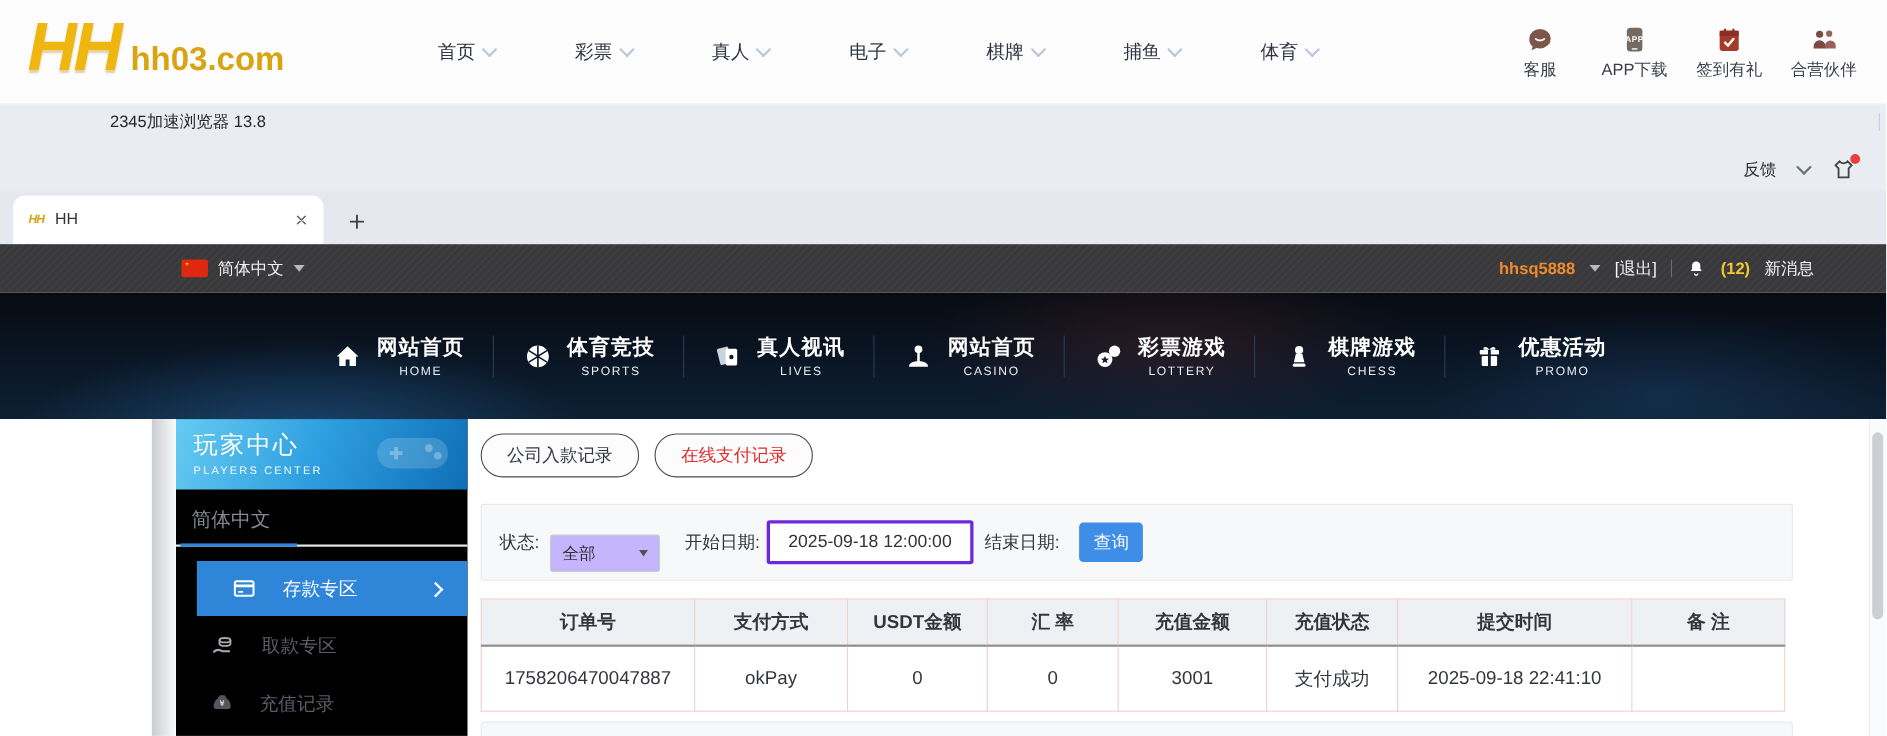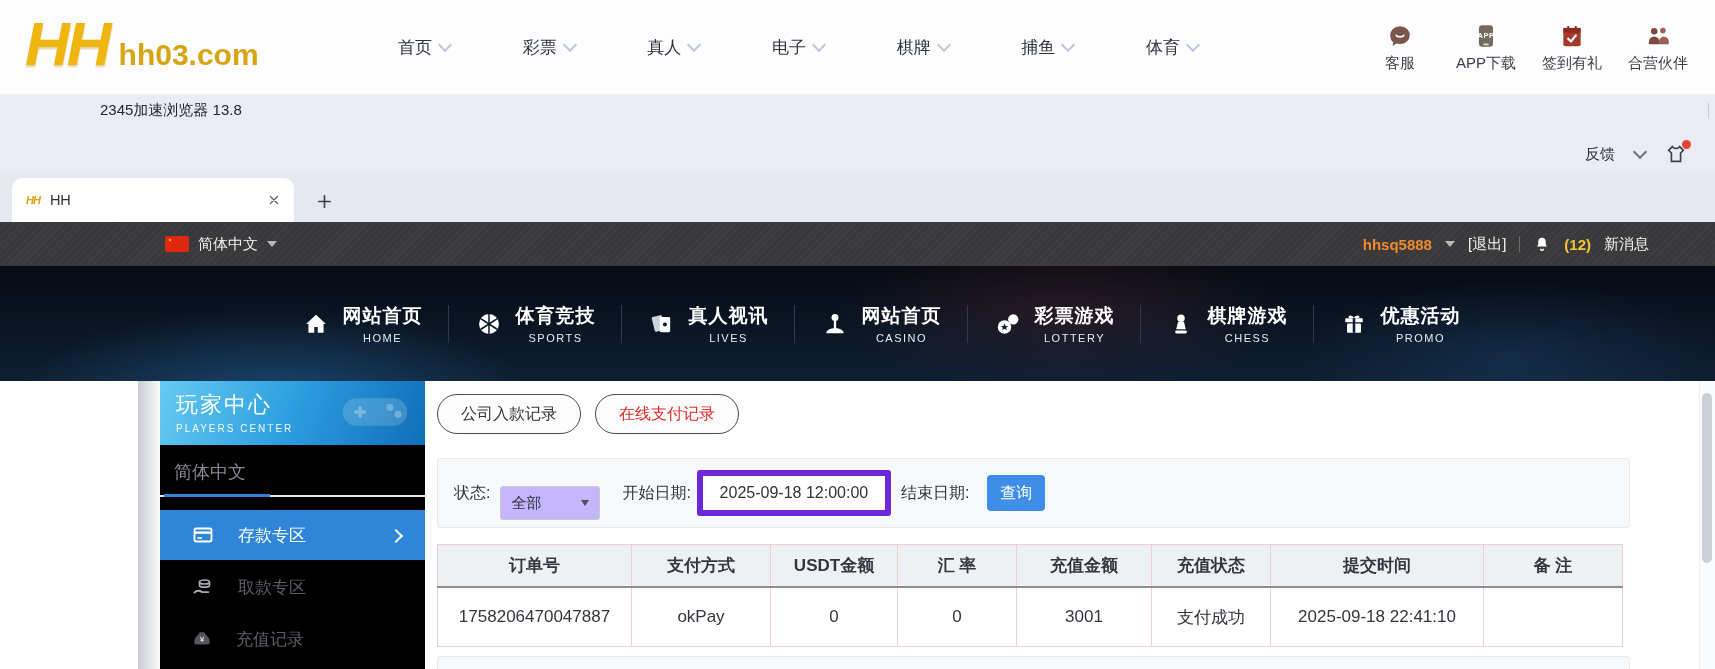--- a/index.html
+++ b/index.html
@@ -83,38 +83,38 @@
   .sidebar{position:absolute;left:160px;top:0;width:265px;height:100%;background:#000000;}
   .banner{height:64px;background:linear-gradient(110deg,#66cbf2 0%,#2e9fe0 48%,#0f6fb6 100%);color:#fff;padding:9px 0 0 16px;box-sizing:border-box;position:relative;overflow:hidden;}
   .banner-zh{font-size:22px;letter-spacing:2px;}
   .banner-en{font-size:10px;letter-spacing:2px;margin-top:3px;opacity:.95;}
   .banner-pad{position:absolute;right:10px;top:8px;opacity:.55;}
   .fin-title{margin:15px 0 0 14px;font-size:18px;color:#85888e;}
   .underline{margin-top:11px;height:2px;background:#e4e7eb;position:relative;}
   .underline-accent{position:absolute;left:4px;top:-1px;width:106px;height:3px;background:#2f86d9;}
   .menu{margin-top:13px;}
   .menu-item{height:50px;display:flex;align-items:center;padding-left:31px;gap:23px;font-size:17px;color:#5a5e66;cursor:pointer;position:relative;}
-  .menu-item.active{background:#2f86d9;color:#fff;}
+  .menu-item.active{background:#2f86d9;color:#fff;margin-left:19px;}
   .chev-right{position:absolute;right:24px;top:21px;width:8px;height:8px;border-top:2px solid #fff;border-right:2px solid #fff;transform:rotate(45deg);}
   .menu-gap{height:2px;}
 
   
   .content{position:absolute;left:437px;top:0;width:1260px;height:100%;}
   .pills{margin-top:13px;display:flex;gap:14px;}
   .pill{height:40px;padding:16px 23px;border:1px solid #4a4a4a;border-radius:21px;background:#fcfcfc;
         display:flex;align-items:center;font-size:16px;color:#33363c;box-sizing:border-box;cursor:pointer;}
   .pill.active{color:#e02b2b;}
   .filter-panel{margin-top:24px;width:1193px;height:70px;background:#f7f8fa;border:1px solid #e7e9ec;border-radius:3px;
         display:flex;align-items:center;padding-left:16px;box-sizing:border-box;}
   .f-label{font-size:16px;color:#33363c;}
   .select{margin-left:10px;width:100px;height:34px;background:#c4b5fd;border:1px solid #c6cad1;border-radius:3px;
         display:flex;align-items:center;justify-content:space-between;padding:0 10px;box-sizing:border-box;font-size:15px;color:#2f3338;cursor:pointer;margin-top:20px;}
   .sel-caret{width:0;height:0;border-left:4.5px solid transparent;border-right:4.5px solid transparent;border-top:6px solid #4c5057;}
   .ml22{margin-left:22px;} .ml10{margin-left:10px;}
-  .dinput{margin-left:6px;width:182px;height:34px;background:#fff;border:6px solid #6d28d9;border-radius:3px;
+  .dinput{margin-left:6px;width:182px;height:34px;background:#fff;border:3px solid #6d28d9;border-radius:3px;
         display:flex;align-items:center;justify-content:center;font-size:16px;color:#2f3338;cursor:text;}
   .btn-query{margin-left:18px;width:58px;height:36px;background:#3e8ee8;border:none;border-radius:4px;color:#fff;font-size:16px;
         display:flex;align-items:center;justify-content:center;cursor:pointer;font-family:inherit;}
   table.records{margin-top:16px;border-collapse:collapse;table-layout:fixed;width:1185px;}
   table.records th{height:39px;background:#eef1f4;font-size:17px;font-weight:700;color:#33363c;
         border:1px solid #f0cfcf;border-bottom:2px solid #8e8e8e;}
   table.records td{height:56px;background:#fff;font-size:17px;color:#33363c;text-align:center;border:1px solid #f0cfcf;}
   .bottom-stub{margin-top:9px;width:1193px;height:40px;background:#f7f8fa;border:1px solid #e7e9ec;border-radius:3px;box-sizing:border-box;}
 
   

